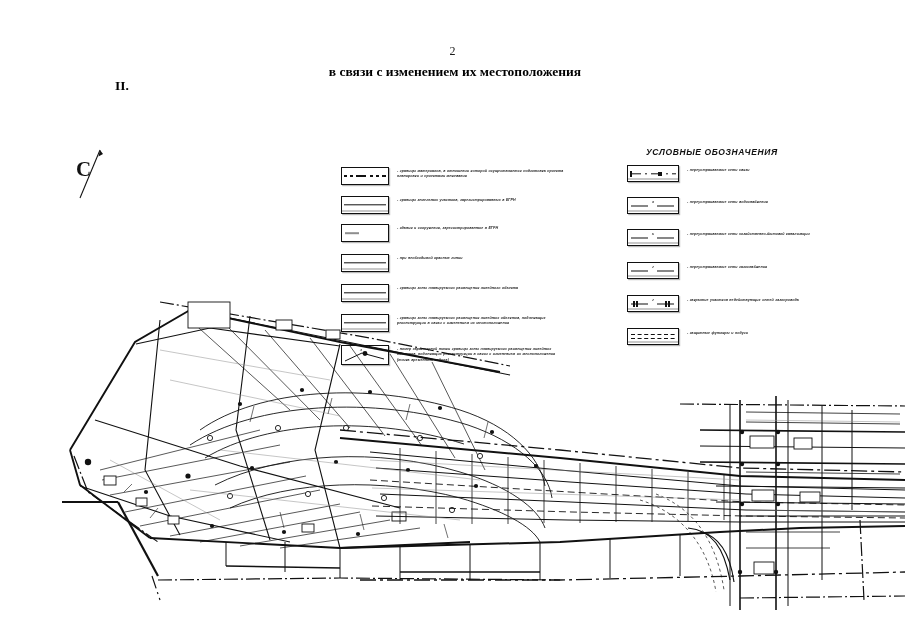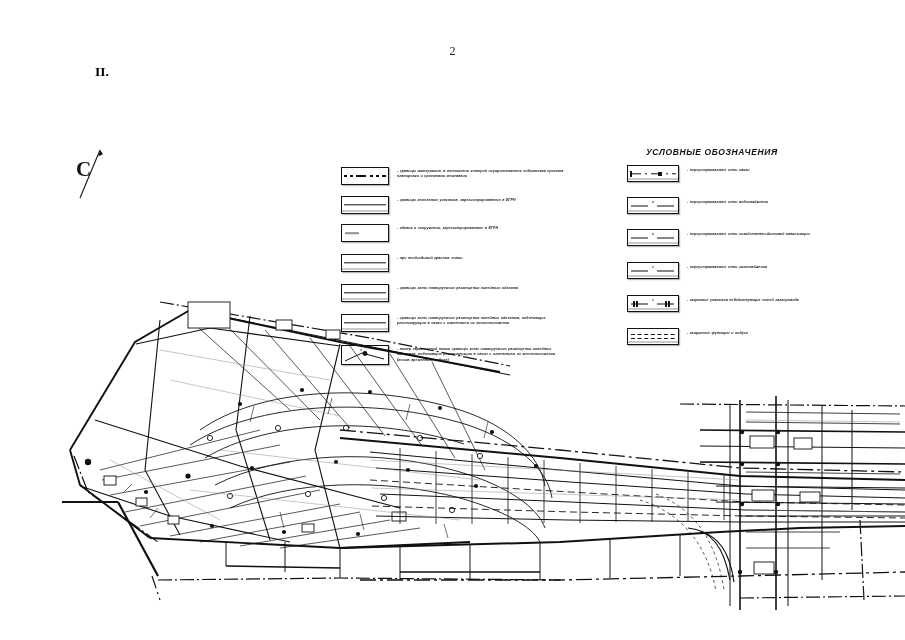--- a/index.html
+++ b/index.html
@@ -16,21 +16,21 @@
   .page-number{
     position:absolute;top:44px;left:0;width:905px;
     text-align:center;font-size:12px;color:#1a1a1a;
   }
   .doc-title{
     position:absolute;top:62px;left:95px;width:720px;
     font-weight:bold;font-size:13.5px;line-height:1.45;
     color:#000;text-align:center;
   }
   .doc-title .numeral{
-    position:absolute;left:0;top:0;width:34px;text-align:left;
+    position:absolute;left:0;top:14px;width:34px;text-align:right;
   }
   .doc-title .title-text{display:block;padding:0 18px;}
 
   
   .compass{position:absolute;left:66px;top:146px;width:58px;height:60px;}
   .legend-title{
     position:absolute;left:646px;top:147px;
     font-family:"Liberation Sans", sans-serif;
     font-size:8.5px;font-style:italic;font-weight:bold;
     letter-spacing:.6px;color:#111;
@@ -101,20 +101,21 @@
 </style>
 </head>
 <body>
 
 <div class="page">
 
   <div class="page-number">2</div>
 
   <div class="doc-title">
     <span class="numeral">II.</span>
+    <span class="title-text">в связи с изменением их местоположения</span>
   </div>
 
   <div class="compass">
     <svg width="58" height="60" viewBox="0 0 58 60">
       <g stroke="#111" fill="none" stroke-width="1.1">
         <line x1="34" y1="4" x2="14" y2="52"></line>
         <path d="M34 4 l-1.5 6.5 l4.5 -2.5 z" fill="#111" stroke="none"></path>
       </g>
       <text x="10" y="30" font-family="Liberation Serif, serif" font-size="21" font-weight="bold" fill="#111">С</text>
     </svg>

